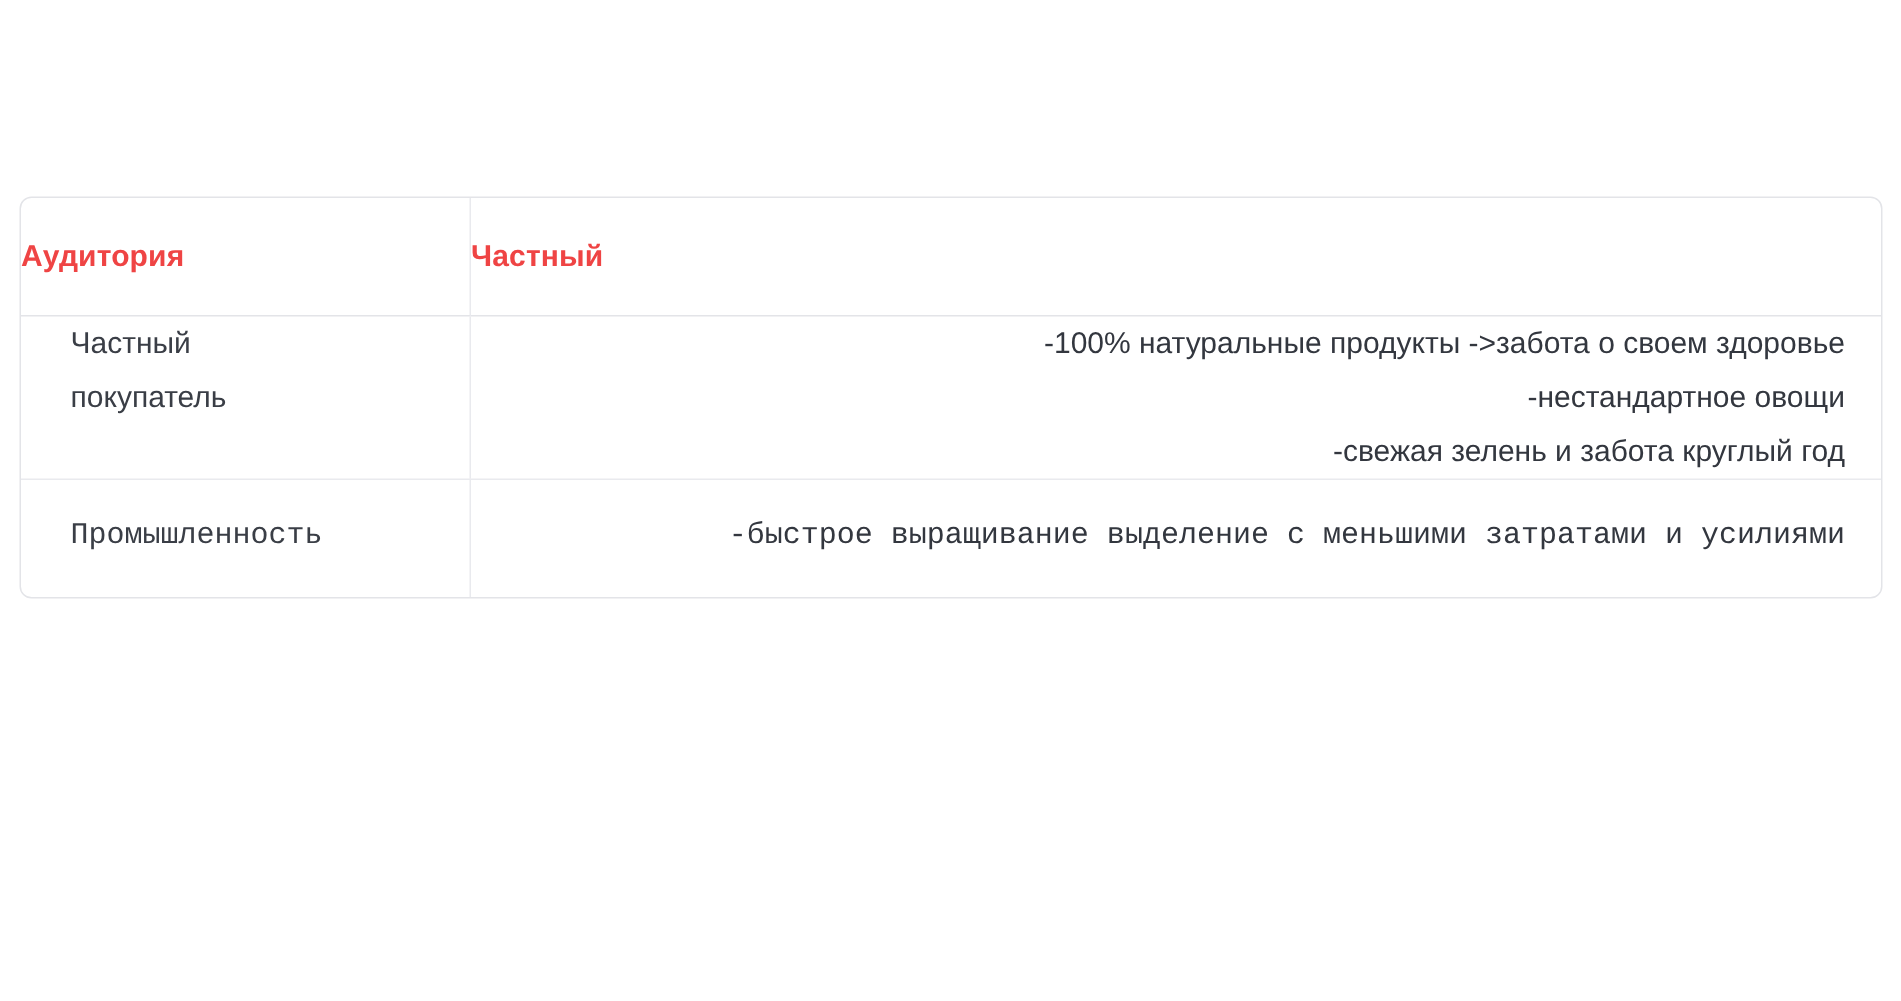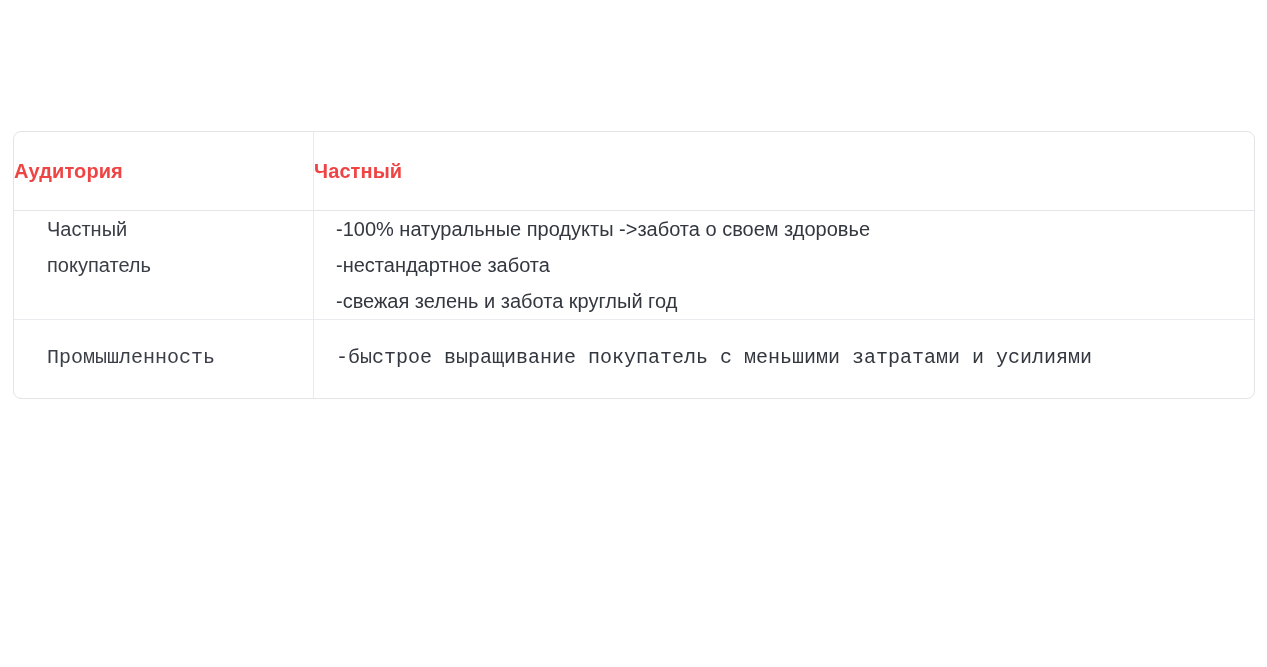--- a/index.html
+++ b/index.html
@@ -79,20 +79,21 @@
   }
   tbody td.cell-audience {
     border-right: 1px solid #e9eaee;
     padding-left: 33px;
     color: #3a3e46;
   }
   tbody td.cell-value {
     padding-left: 22px;
     padding-right: 24px;
     color: #33373f;
+    text-align: right;
   }
 
   tbody tr.row-industry td {
     padding-top: 20px;
     padding-bottom: 22px;
     font-family: Liberation Mono, monospace;
   }
 
   .lines {
     margin: 0;
@@ -130,34 +131,34 @@
       <tbody>
 
         <tr class="row-private">
           <td class="cell-audience">
             <span class="aud-text">Частный
 покупатель</span>
           </td>
           <td class="cell-value">
             <ul class="lines">
               <li>-100% натуральные продукты -&gt;забота о своем здоровье</li>
-              <li>-нестандартное забота</li>
+              <li>-нестандартное овощи</li>
               <li>-свежая зелень и забота круглый год</li>
             </ul>
           </td>
         </tr>
 
 
         <tr class="row-industry">
           <td class="cell-audience">
             <span class="aud-text">Промышленность</span>
           </td>
           <td class="cell-value">
             <ul class="lines">
-              <li>-быстрое выращивание покупатель с меньшими затратами и усилиями</li>
+              <li>-быстрое выращивание выделение с меньшими затратами и усилиями</li>
             </ul>
           </td>
         </tr>
 
       </tbody>
     </table>
   </div>
 
 </div>
 

